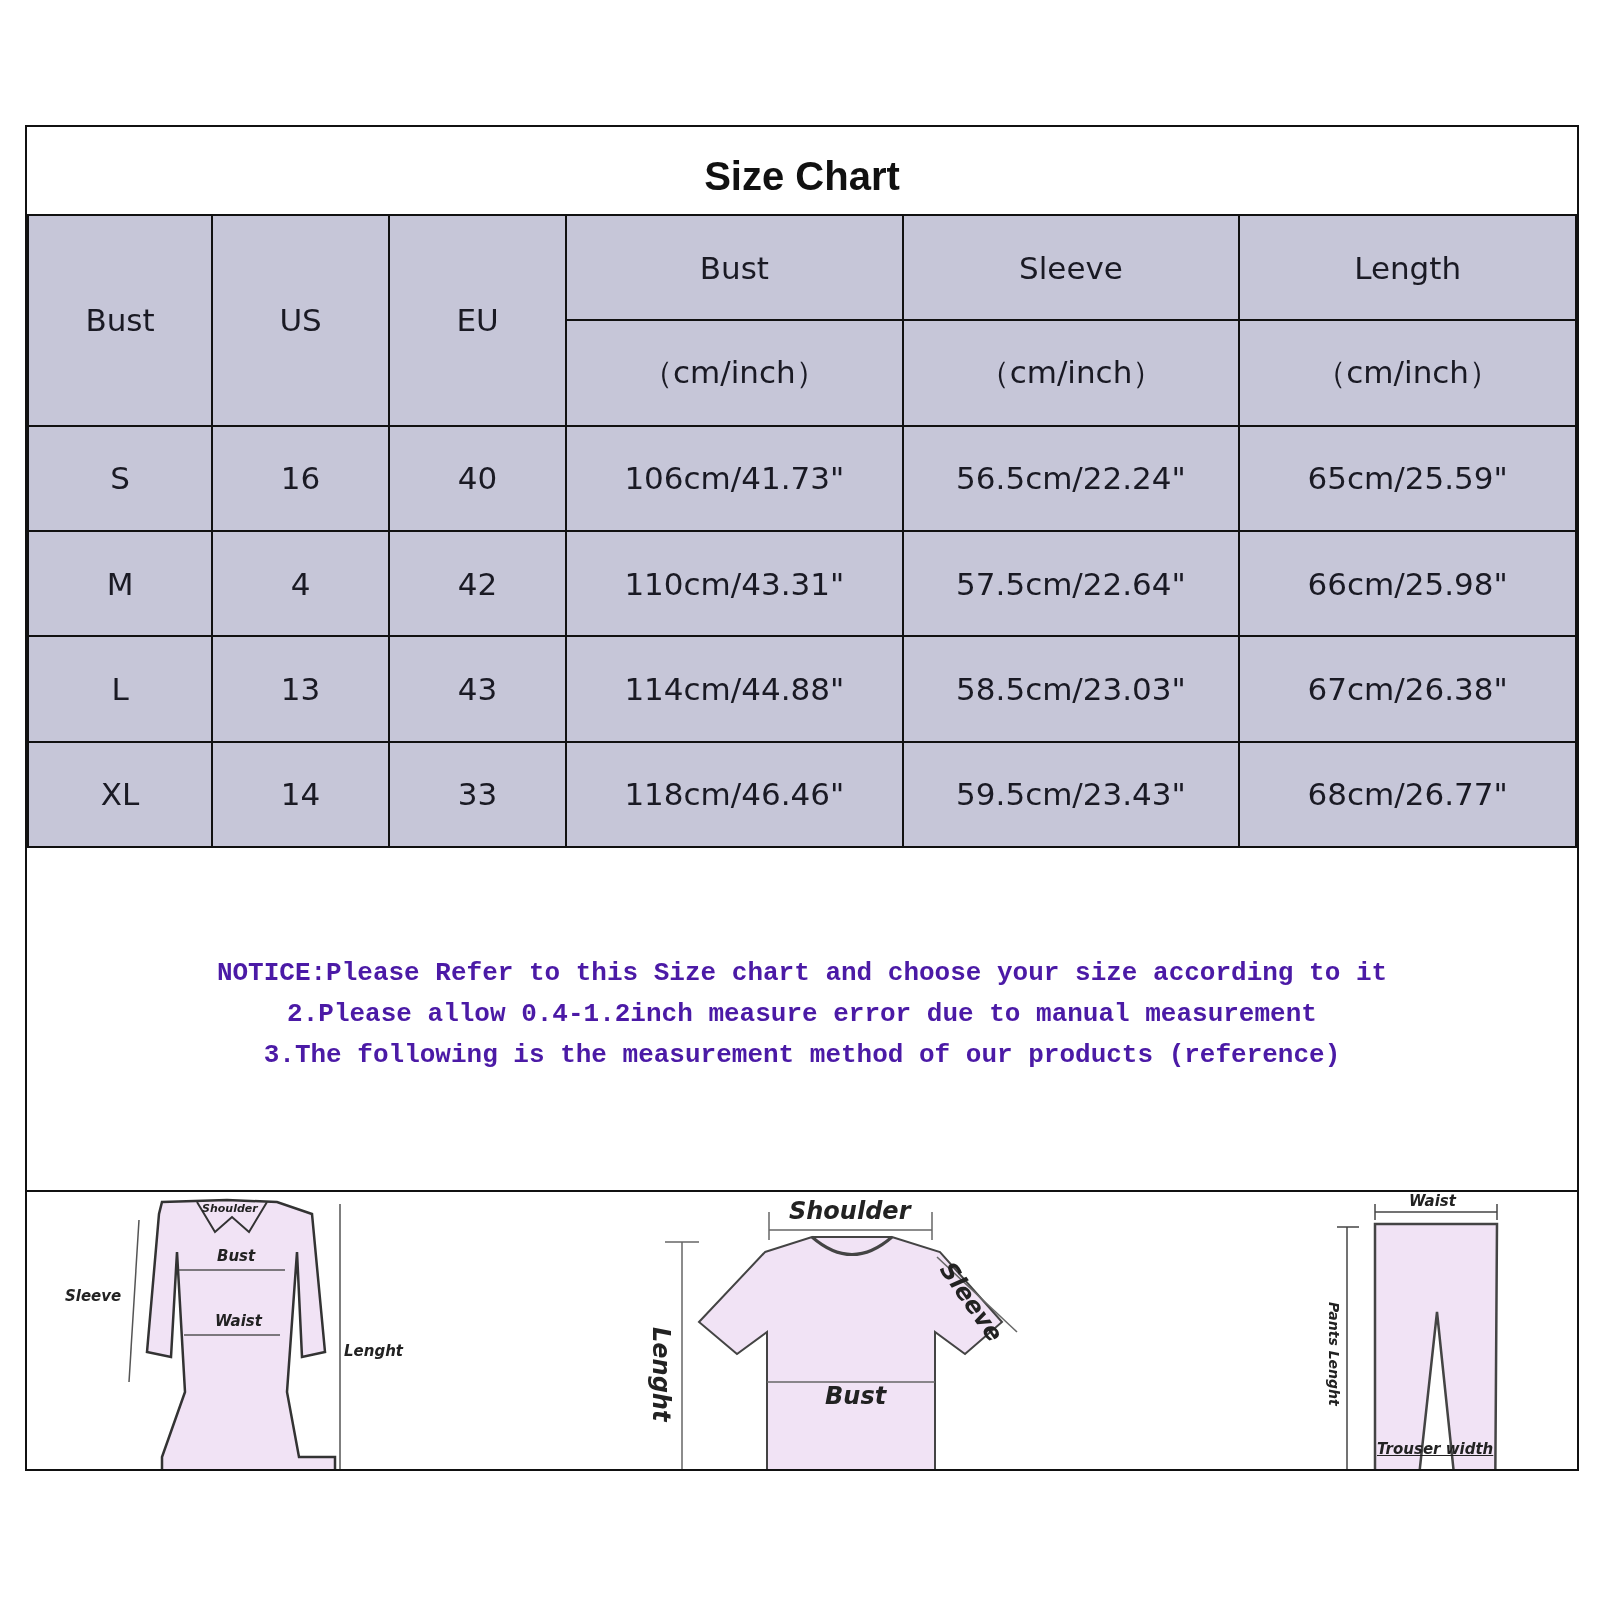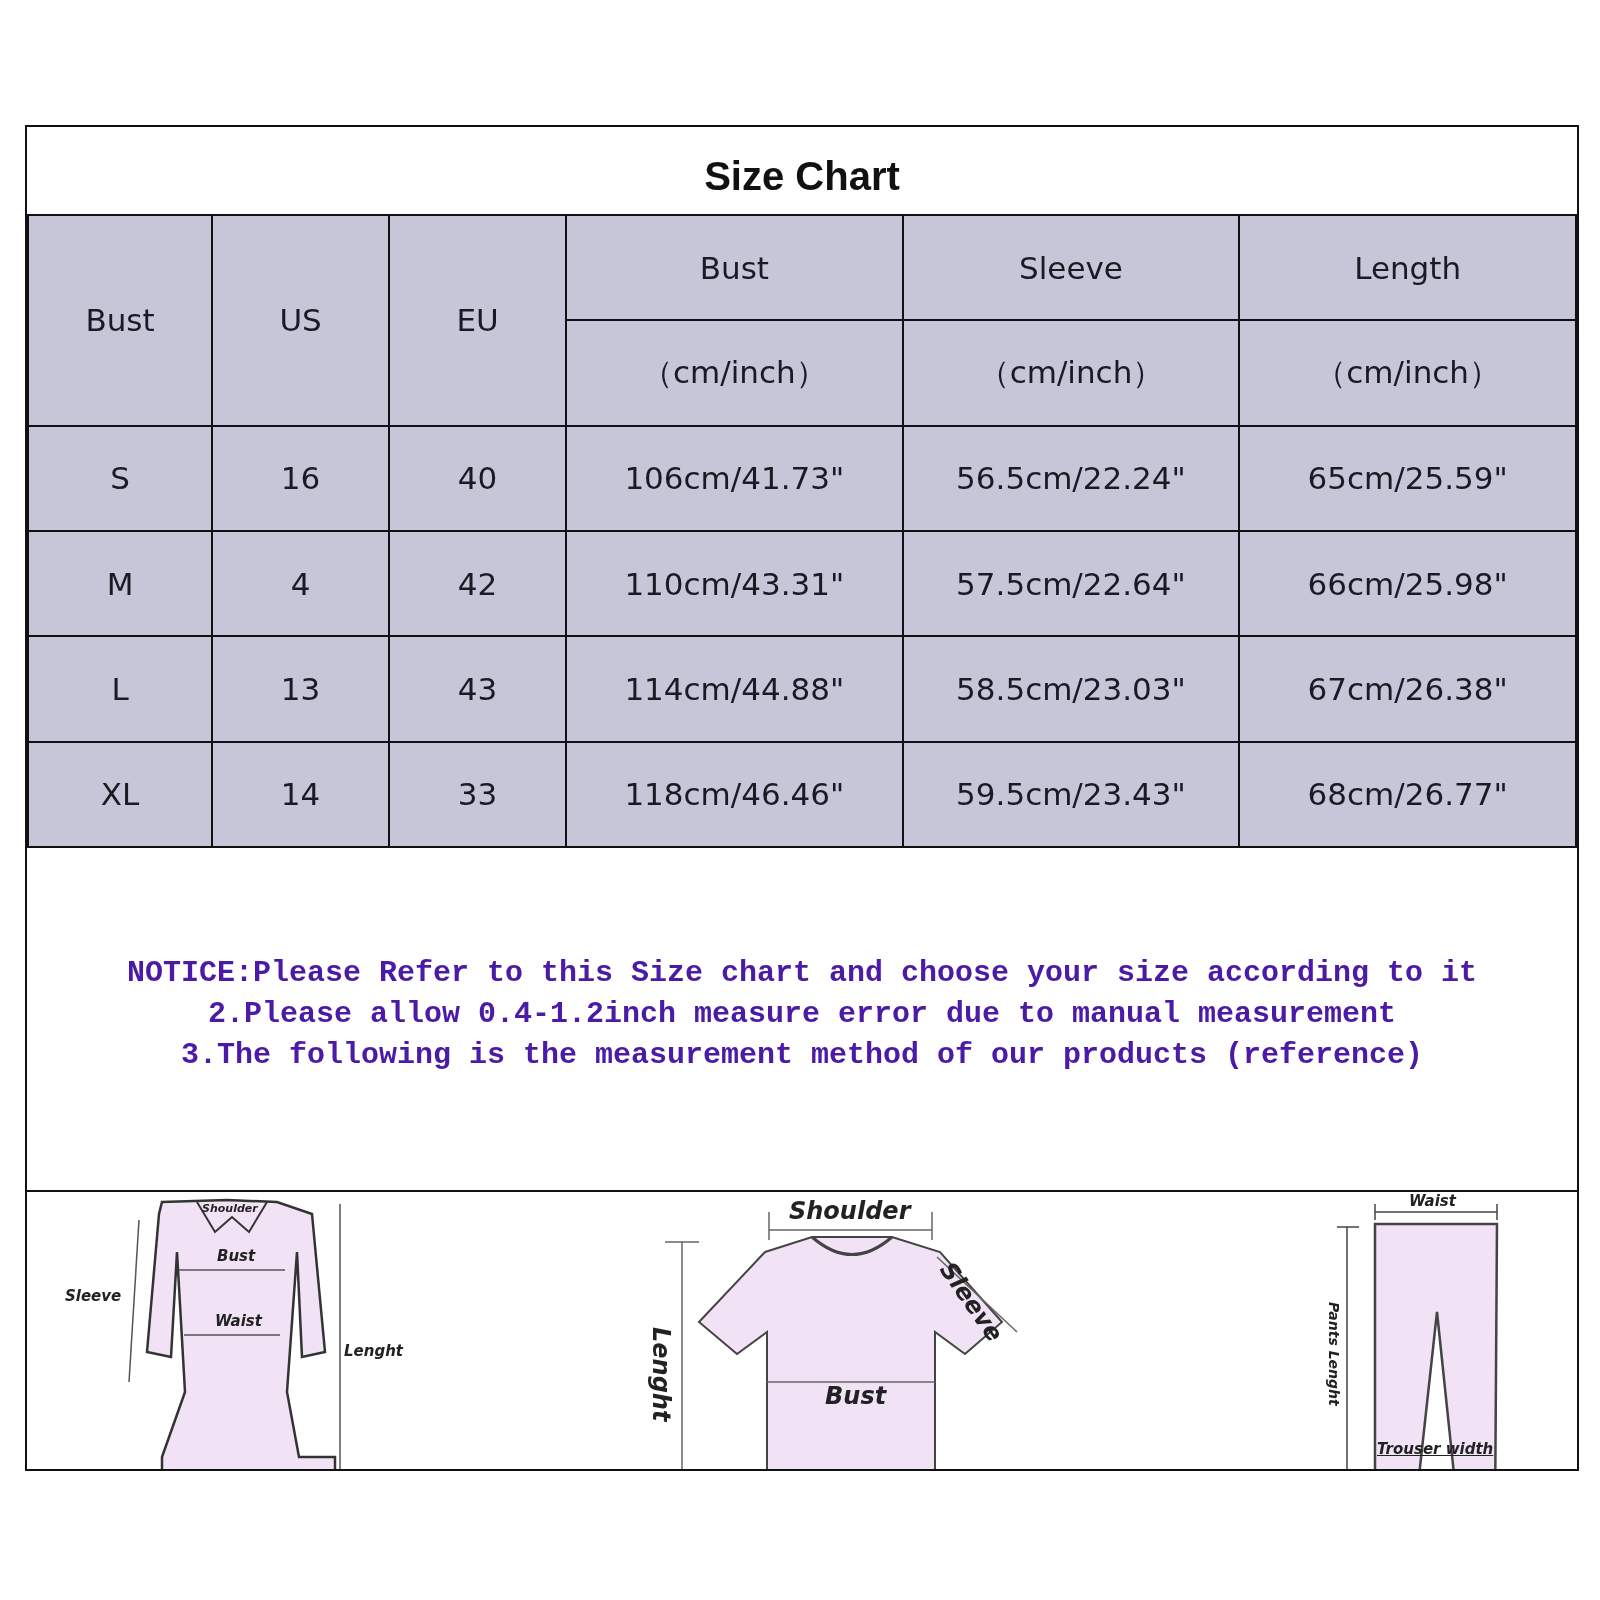--- a/index.html
+++ b/index.html
@@ -20,21 +20,21 @@
   }
   table.grid td {
     border: 2px solid #111; text-align: center; vertical-align: middle;
     font-family: "DejaVu Sans", sans-serif; font-size: 31px; color: #1a1a24;
     padding: 0;
   }
   .notice {
     position: absolute; left: 0; top: 721px; width: 100%; height: 344px;
     border-bottom: 2px solid #111; box-sizing: border-box;
     display: flex; flex-direction: column; align-items: center; justify-content: center;
-    font-family: "Liberation Mono", monospace; font-weight: bold; font-size: 30px; color: #4b1aa6;
+    font-family: "Liberation Mono", monospace; font-weight: bold; font-size: 26px; color: #4b1aa6;
     line-height: 41px; padding-bottom: 10px;
   }
   .notice div { white-space: pre; }
   .figures { position: absolute; left: 0; top: 1065px; width: 100%; height: 277px; padding-left: 18px; }
   .fig { position: absolute; }
   .lbl { font-family: "DejaVu Sans", sans-serif; font-weight: bold; font-style: italic; color: #222; position: absolute; white-space: nowrap; }
 </style>
 </head>
 <body>
 

